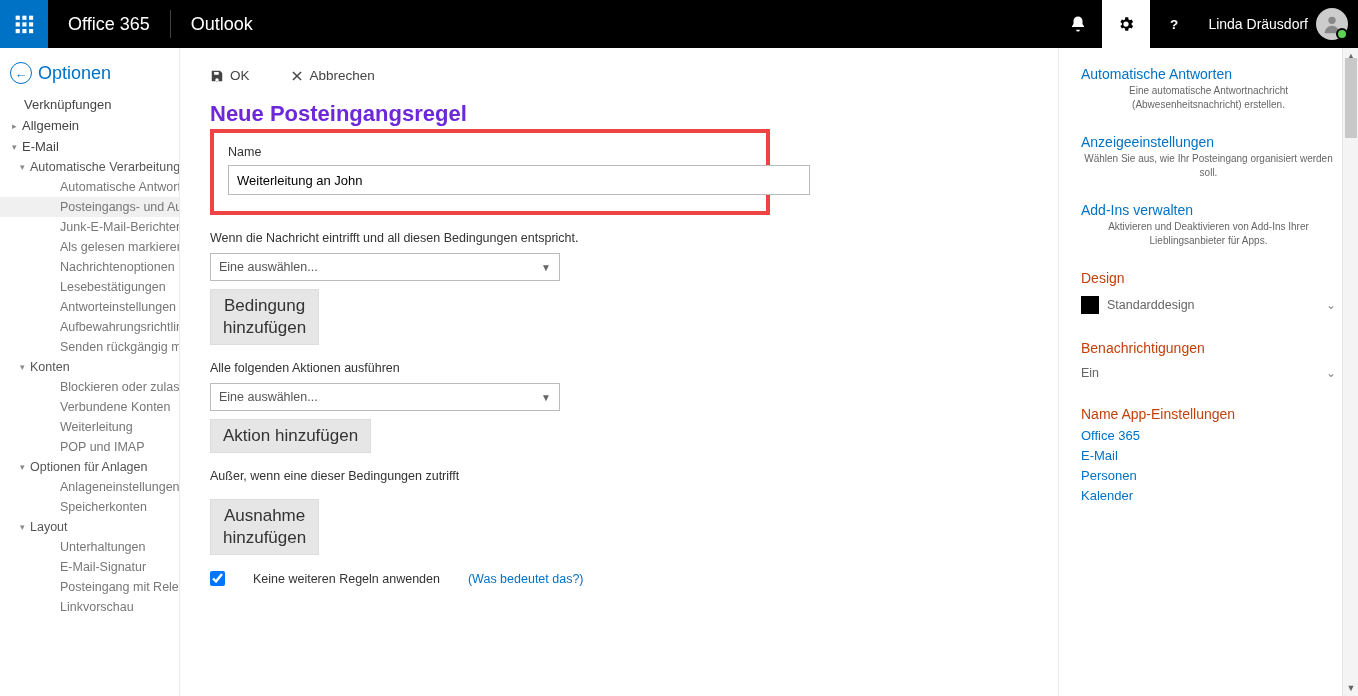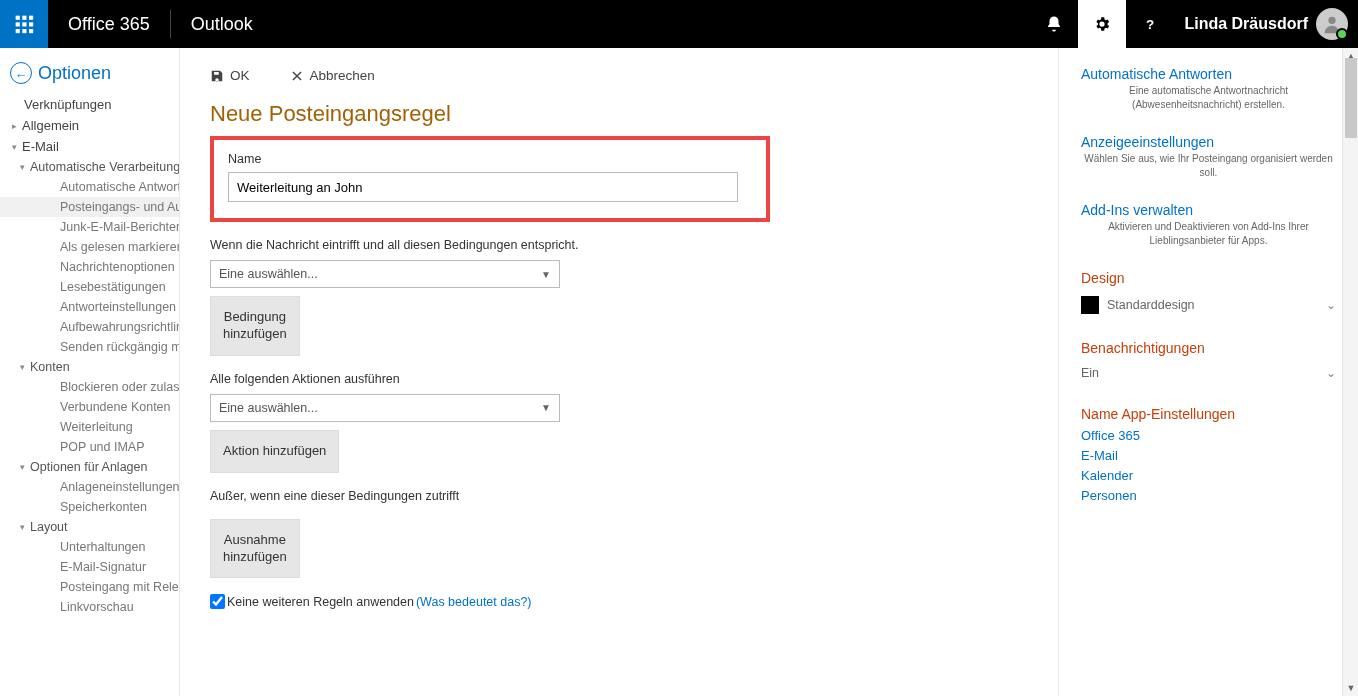--- a/index.html
+++ b/index.html
@@ -9,21 +9,21 @@
 .waffle { width: 48px; height: 48px; background: #0072c6; display: flex; align-items: center; justify-content: center; cursor: pointer; }
 .waffle svg { width: 20px; height: 20px; fill: #fff; }
 .brand { padding: 0 20px; font-size: 18px; font-weight: 300; }
 .divider-v { width: 1px; height: 28px; background: #444; }
 .app-name { padding: 0 20px; font-size: 18px; font-weight: 400; text-align: center; }
 .spacer { flex: 1; }
 .icon-btn { width: 48px; height: 48px; display: flex; align-items: center; justify-content: center; cursor: pointer; }
 .icon-btn.active { background: #fff; color: #000; }
 .icon-btn svg { width: 18px; height: 18px; fill: currentColor; }
 .user-area { display: flex; align-items: center; padding: 0 10px; gap: 8px; cursor: pointer; }
-.user-name { font-size: 16px; font-weight: bold; }
+.user-name { font-size: 14px; }
 .avatar { width: 32px; height: 32px; border-radius: 50%; background: #ccc; position: relative; display:flex; align-items:center; justify-content:center;}
 .avatar svg{width:22px;height:22px;fill:#888;}
 .presence { position: absolute; bottom: 0; right: 0; width: 12px; height: 12px; border-radius: 50%; background: #5dd255; border: 2px solid #000; }
 
 .layout { display: flex; height: calc(696px - 48px); position: relative;}
 .sidebar { width: 180px; padding: 10px 0; overflow: hidden; border-right: 1px solid #eaeaea; display:flex; flex-direction:column; flex-shrink:0;}
 .sidebar-header { display: flex; align-items: center; gap: 6px; padding: 4px 10px 10px 10px; color: #0072c6; cursor: pointer; }
 .sidebar-header .back { width: 22px; height: 22px; border: 1.5px solid #0072c6; border-radius: 50%; display: flex; align-items: center; justify-content: center; color: #0072c6; }
 .sidebar-header .title { font-size: 18px; font-weight: 300; }
 .tree { font-size: 12.5px; color: #666; overflow:hidden;}
@@ -32,29 +32,29 @@
 .tree .l1 { padding-left: 32px; color: #555; }
 .tree .l2 { padding-left: 60px; color: #777; }
 .tree .caret::before { content: "▾"; font-size: 9px; display:inline-block; width: 10px; margin-left: -12px; color: #888; position:relative; top:-1px;}
 .tree .caret-right::before { content: "▸"; font-size: 9px; display:inline-block; width: 10px; margin-left: -12px; color: #888; position:relative; top:-1px;}
 .tree .selected { background: #f0f0f0; }
 
 .main { flex: 1; padding: 20px 30px; position: relative; overflow: hidden;}
 .toolbar { display: flex; gap: 40px; margin-bottom: 18px; }
 .tb-btn { display: flex; align-items: center; gap: 6px; color: #444; cursor: pointer; font-size: 13.5px;}
 .tb-btn svg { width: 14px; height: 14px; fill: #444; }
-h1.page-title { font-size: 22px; font-weight: 400; color: #a16207; margin-bottom: 9px; }
+h1.page-title { font-size: 22px; font-weight: 700; color: #6d28d9; margin-bottom: 2px; }
 .highlight-box { border: 4px solid #ef4444; padding: 12px 16px 16px 14px; margin-bottom: 16px; width: 560px;}
 .field-label { font-size: 12.5px; color: #333; margin-bottom: 6px; display:block;}
-input.text { width: 510px; height: 30px; border: 1px solid #bbb; padding: 0 8px; font-size: 13px; }
+input.text { width: 582px; height: 30px; border: 1px solid #bbb; padding: 0 8px; font-size: 13px; }
 .section-label { font-size: 12.5px; color: #333; margin: 16px 0 8px 0; display:block;}
 .select { width: 350px; height: 28px; border: 1px solid #bbb; background: #fff; display: flex; align-items: center; justify-content: space-between; padding: 0 8px; cursor: pointer; font-size: 12.5px; color:#555;}
 .select .arrow { font-size: 10px; color: #666; }
-button.action { background: #e6e6e6; border: 1px solid #ddd; padding: 12px 12px; margin-top: 8px; cursor: pointer; font-size: 13px; color: #333; text-align:center; line-height:1.3;}
-.checkbox-row { display: flex; align-items: center; gap: 2px; margin-top: 16px; font-size: 12.5px;}
+button.action { background: #e6e6e6; border: 1px solid #ddd; padding: 5px 12px; margin-top: 8px; cursor: pointer; font-size: 17px; color: #333; text-align:center; line-height:1.3;}
+.checkbox-row { display: flex; align-items: center; gap: 28px; margin-top: 16px; font-size: 12.5px;}
 .checkbox-row input { width: 15px; height: 15px; }
 .link { color: #0072c6; cursor: pointer; }
 
 .settings-panel { width: 300px; border-left: 1px solid #eaeaea; padding: 18px 22px; overflow: hidden; position:relative;}
 .sp-item { margin-bottom: 22px; }
 .sp-title { color: #0072c6; font-size: 14px; cursor: pointer; display:block; margin-bottom:2px;}
 .sp-desc { font-size: 10px; color: #666; line-height: 1.4; text-align: center; }
 .sp-heading { font-size: 14px; color: #c2410c; margin-bottom: 6px; display:block;}
 .sp-row { display: flex; align-items: center; justify-content:space-between; cursor: pointer; padding: 4px 0;}
 .sp-row .val { font-size: 12.5px; color: #666; }
@@ -226,22 +226,22 @@
       <span class="sp-heading">Benachrichtigungen</span>
       <div class="sp-row">
         <span class="val">Ein</span>
         <span class="chev">⌄</span>
       </div>
     </div>
     <div class="sp-item sp-links">
       <span class="sp-heading">Name App-Einstellungen</span>
       <span class="link">Office 365</span>
       <span class="link">E-Mail</span>
+      <span class="link">Personen</span>
       <span class="link">Kalender</span>
-      <span class="link">Personen</span>
     </div>
     <div class="scrollbar-stub">
       <div class="arrow up">▲</div>
       <div class="thumb"></div>
       <div class="arrow down">▼</div>
     </div>
   </div>
 </div>
 
 </body></html>

